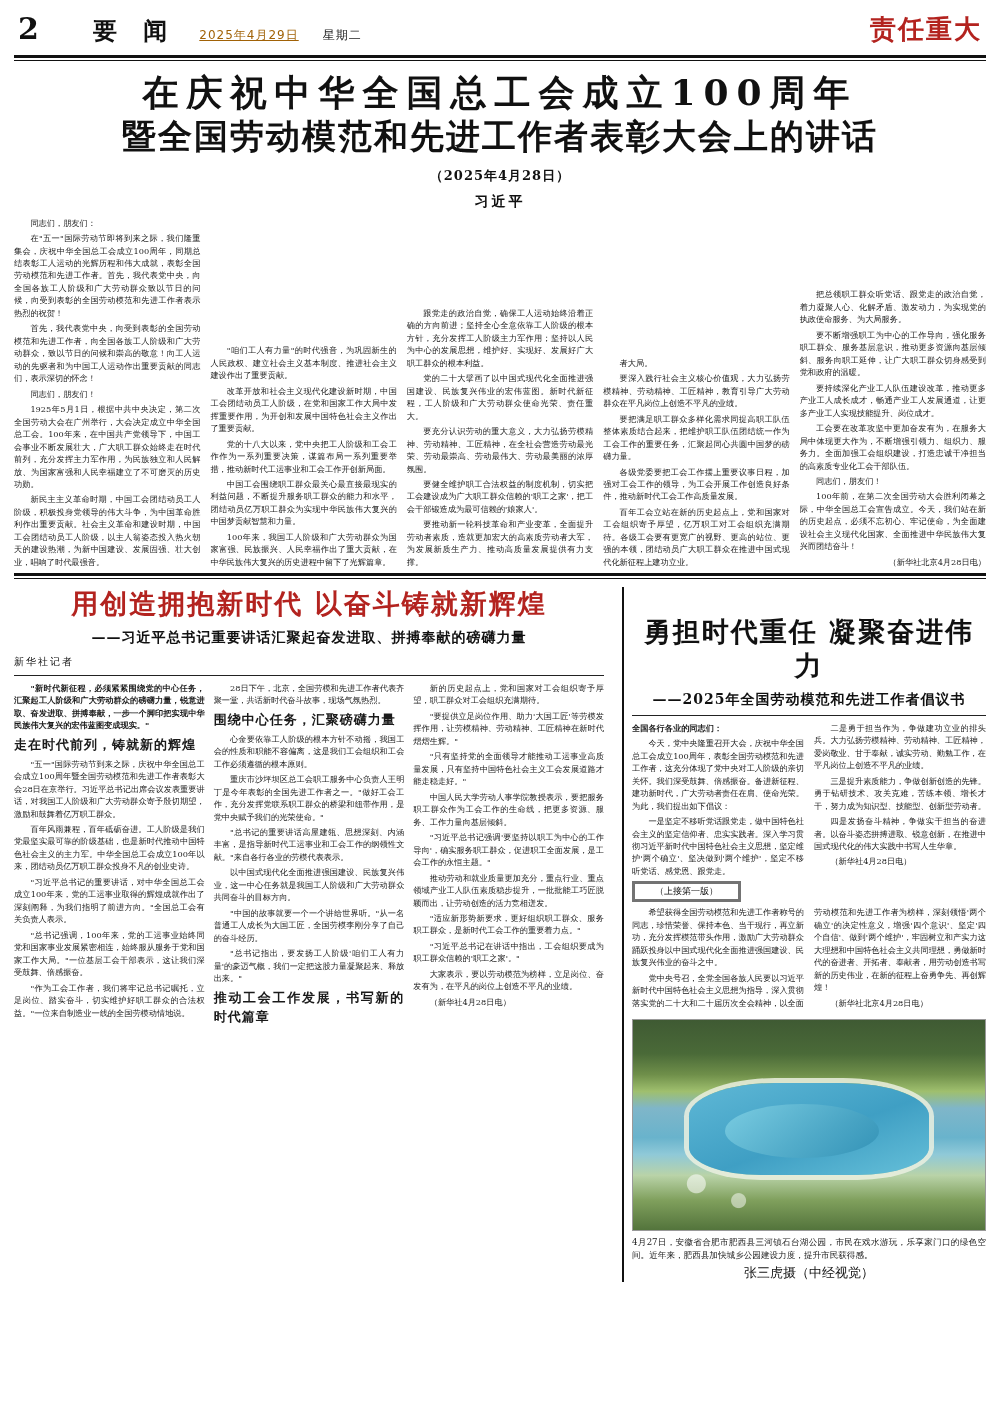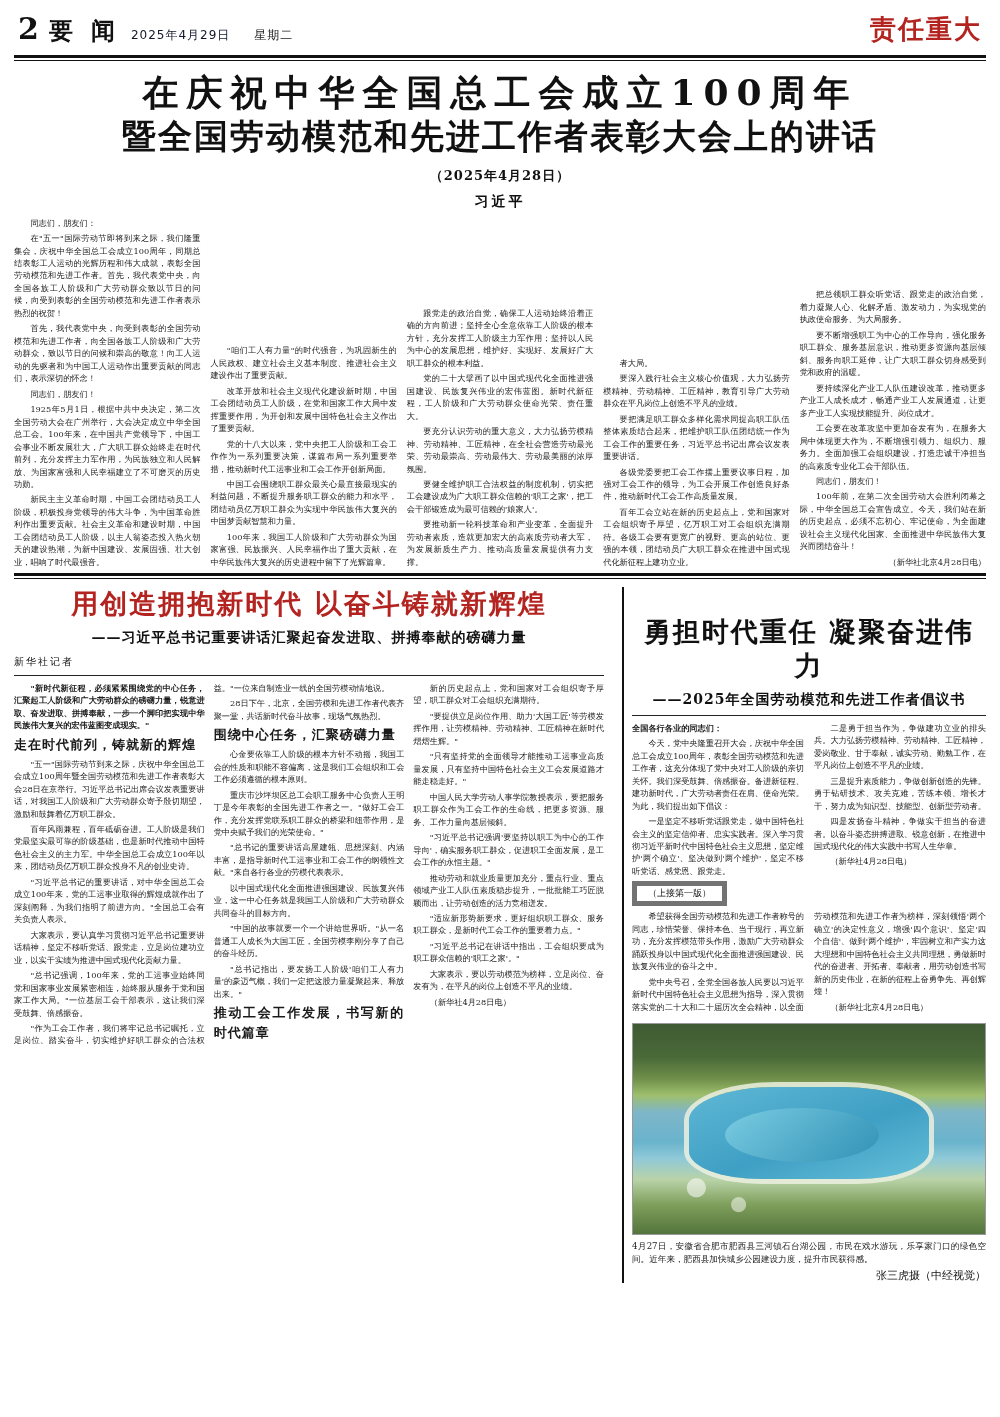--- a/index.html
+++ b/index.html
@@ -8,22 +8,22 @@
     font-family:"DejaVu Sans","Liberation Sans",sans-serif;
     color:#111;
     -webkit-font-smoothing:antialiased;
   }
   .page{width:1000px;height:1417px;position:relative;box-sizing:border-box;padding:10px 14px 6px 14px;}
 
   
   .masthead{display:flex;align-items:flex-end;justify-content:space-between;padding:2px 4px 6px 4px;}
   .mast-left{display:flex;align-items:baseline;gap:10px;}
   .page-num{font-family:"DejaVu Serif","Liberation Serif",serif;font-size:30px;font-weight:700;line-height:1;}
-  .mast-section{font-family:Liberation Serif, serif;font-size:24px;font-weight:700;letter-spacing:6px;}
-  .mast-date{font-size:12px;color:#0f172a;letter-spacing:1px;}
+  .mast-section{font-family:Liberation Mono, monospace;font-size:24px;font-weight:700;letter-spacing:6px;margin-left:44px;}
+  .mast-date{font-size:12px;color:#a16207;margin-left:16px;letter-spacing:1px;text-decoration:underline;}
   .mast-day{font-size:12px;color:#222;margin-left:14px;letter-spacing:1px;}
   .mast-right{font-family:"DejaVu Serif","Liberation Serif",serif;font-size:26px;font-weight:700;color:#b3231f;letter-spacing:2px;}
 
   .rule-thick{border:0;border-top:3px solid #111;margin:2px 0 0 0;}
   .rule-thin{border:0;border-top:1px solid #111;margin:2px 0 8px 0;}
   .rule-plain{border:0;border-top:1px solid #222;margin:6px 0;}
 
   
   .headline{text-align:center;font-family:"DejaVu Serif","Liberation Serif",serif;font-weight:700;}
   .hl1{font-size:36px;letter-spacing:8px;line-height:1.28;}
@@ -83,23 +83,23 @@
   .photo:after{
     content:"";position:absolute;left:26%;top:40%;width:44%;height:26%;
     border-radius:50%;
     background:linear-gradient(140deg,#7fd0e4,#2f8fb4);
     opacity:.9;
   }
   .photo-cap{
     font-family:"DejaVu Serif","Liberation Serif",serif;font-size:8.6px;
     line-height:1.5;text-align:justify;margin-top:5px;color:#1a1a1a;word-break:break-all;
   }
-  .photo-credit{font-size:11px;text-align:right;font-family:"DejaVu Serif","Liberation Serif",serif;margin-top:3px;}
+  .photo-credit{font-size:13px;text-align:center;font-family:"DejaVu Serif","Liberation Serif",serif;margin-top:3px;}
   .badge{
-    display:inline-block;border:5px solid #737373;padding:1px 11px;font-size:9px;
+    display:inline-block;border:3px solid #737373;padding:1px 20px;font-size:9px;
     font-family:"DejaVu Serif","Liberation Serif",serif;margin:4px 0 4px 0;
   }
   .two-col{column-count:2;column-gap:10px;}
   .three-col{column-count:3;column-gap:9px;}
   .two-col p,.three-col p,.four-col p{
     font-family:"DejaVu Serif","Liberation Serif",serif;
     font-size:8.2px;line-height:1.52;text-align:justify;margin:0 0 3px 0;
     text-indent:2em;word-break:break-all;color:#1a1a1a;
   }
   .two-col p.sec-title,.three-col p.sec-title,.four-col p.sec-title{font-size:13px;text-indent:0;}
@@ -147,21 +147,21 @@
     <div class="col">
       <p>跟党走的政治自觉，确保工人运动始终沿着正确的方向前进；坚持全心全意依靠工人阶级的根本方针，充分发挥工人阶级主力军作用；坚持以人民为中心的发展思想，维护好、实现好、发展好广大职工群众的根本利益。</p>
       <p>党的二十大擘画了以中国式现代化全面推进强国建设、民族复兴伟业的宏伟蓝图。新时代新征程，工人阶级和广大劳动群众使命光荣、责任重大。</p>
       <p>要充分认识劳动的重大意义，大力弘扬劳模精神、劳动精神、工匠精神，在全社会营造劳动最光荣、劳动最崇高、劳动最伟大、劳动最美丽的浓厚氛围。</p>
       <p>要健全维护职工合法权益的制度机制，切实把工会建设成为广大职工群众信赖的'职工之家'，把工会干部锻造成为最可信赖的'娘家人'。</p>
       <p>要推动新一轮科技革命和产业变革，全面提升劳动者素质，造就更加宏大的高素质劳动者大军，为发展新质生产力、推动高质量发展提供有力支撑。</p>
     </div>
     <div class="col">
       <p>者大局。</p>
       <p>要深入践行社会主义核心价值观，大力弘扬劳模精神、劳动精神、工匠精神，教育引导广大劳动群众在平凡岗位上创造不平凡的业绩。</p>
-      <p>要把满足职工群众多样化需求同提高职工队伍整体素质结合起来，把维护职工队伍团结统一作为工会工作的重要任务，习近平总书记出席会议发表重要讲话。</p>
+      <p>要把满足职工群众多样化需求同提高职工队伍整体素质结合起来，把维护职工队伍团结统一作为工会工作的重要任务，汇聚起同心共圆中国梦的磅礴力量。</p>
       <p>各级党委要把工会工作摆上重要议事日程，加强对工会工作的领导，为工会开展工作创造良好条件，推动新时代工会工作高质量发展。</p>
       <p>百年工会立站在新的历史起点上，党和国家对工会组织寄予厚望，亿万职工对工会组织充满期待。各级工会要有更宽广的视野、更高的站位、更强的本领，团结动员广大职工群众在推进中国式现代化新征程上建功立业。</p>
     </div>
     <div class="col">
       <p>把总领职工群众听党话、跟党走的政治自觉，着力凝聚人心、化解矛盾、激发动力，为实现党的执政使命服务、为大局服务。</p>
       <p>要不断增强职工为中心的工作导向，强化服务职工群众、服务基层意识，推动更多资源向基层倾斜、服务向职工延伸，让广大职工群众切身感受到党和政府的温暖。</p>
       <p>要持续深化产业工人队伍建设改革，推动更多产业工人成长成才，畅通产业工人发展通道，让更多产业工人实现技能提升、岗位成才。</p>
       <p>工会要在改革攻坚中更加奋发有为，在服务大局中体现更大作为，不断增强引领力、组织力、服务力。全面加强工会组织建设，打造忠诚干净担当的高素质专业化工会干部队伍。</p>
       <p>同志们，朋友们！</p>
       <p>100年前，在第二次全国劳动大会胜利闭幕之际，中华全国总工会宣告成立。今天，我们站在新的历史起点，必须不忘初心、牢记使命，为全面建设社会主义现代化国家、全面推进中华民族伟大复兴而团结奋斗！</p>
@@ -180,21 +180,20 @@
       <div class="byline">新华社记者</div>
       <hr class="rule-plain">
 
       <div class="three-col">
         <p class="lead">"新时代新征程，必须紧紧围绕党的中心任务，汇聚起工人阶级和广大劳动群众的磅礴力量，锐意进取、奋发进取、拼搏奉献，一步一个脚印把实现中华民族伟大复兴的宏伟蓝图变成现实。"</p>
 
         <p class="sec-title">走在时代前列，铸就新的辉煌</p>
         <p>"五一"国际劳动节到来之际，庆祝中华全国总工会成立100周年暨全国劳动模范和先进工作者表彰大会28日在京举行。习近平总书记出席会议发表重要讲话，对我国工人阶级和广大劳动群众寄予殷切期望，激励和鼓舞着亿万职工群众。</p>
         <p>百年风雨兼程，百年砥砺奋进。工人阶级是我们党最坚实最可靠的阶级基础，也是新时代推动中国特色社会主义的主力军。中华全国总工会成立100年以来，团结动员亿万职工群众投身不凡的创业史诗。</p>
         <p>"习近平总书记的重要讲话，对中华全国总工会成立100年来，党的工运事业取得的辉煌成就作出了深刻阐释，为我们指明了前进方向。"全国总工会有关负责人表示。</p>
-        <p>大家表示，要认真学习贯彻习近平总书记重要讲话精神，坚定不移听党话、跟党走，立足岗位建功立业，以实干实绩为推进中国式现代化贡献力量。</p>
         <p>"总书记强调，100年来，党的工运事业始终同党和国家事业发展紧密相连，始终服从服务于党和国家工作大局。"一位基层工会干部表示，这让我们深受鼓舞、倍感振奋。</p>
         <p>"作为工会工作者，我们将牢记总书记嘱托，立足岗位、踏实奋斗，切实维护好职工群众的合法权益。"一位来自制造业一线的全国劳模动情地说。</p>
         <p>28日下午，北京，全国劳模和先进工作者代表齐聚一堂，共话新时代奋斗故事，现场气氛热烈。</p>
 
         <p class="sec-title">围绕中心任务，汇聚磅礴力量</p>
         <p>心金要依靠工人阶级的根本方针不动摇，我国工会的性质和职能不容偏离，这是我们工会组织和工会工作必须遵循的根本原则。</p>
         <p>重庆市沙坪坝区总工会职工服务中心负责人王明丁是今年表彰的全国先进工作者之一。"做好工会工作，充分发挥党联系职工群众的桥梁和纽带作用，是党中央赋予我们的光荣使命。"</p>
         <p>"总书记的重要讲话高屋建瓴、思想深刻、内涵丰富，是指导新时代工运事业和工会工作的纲领性文献。"来自各行各业的劳模代表表示。</p>
         <p>以中国式现代化全面推进强国建设、民族复兴伟业，这一中心任务就是我国工人阶级和广大劳动群众共同奋斗的目标方向。</p>
         <p>"中国的故事就要一个一个讲给世界听。"从一名普通工人成长为大国工匠，全国劳模李刚分享了自己的奋斗经历。</p>

